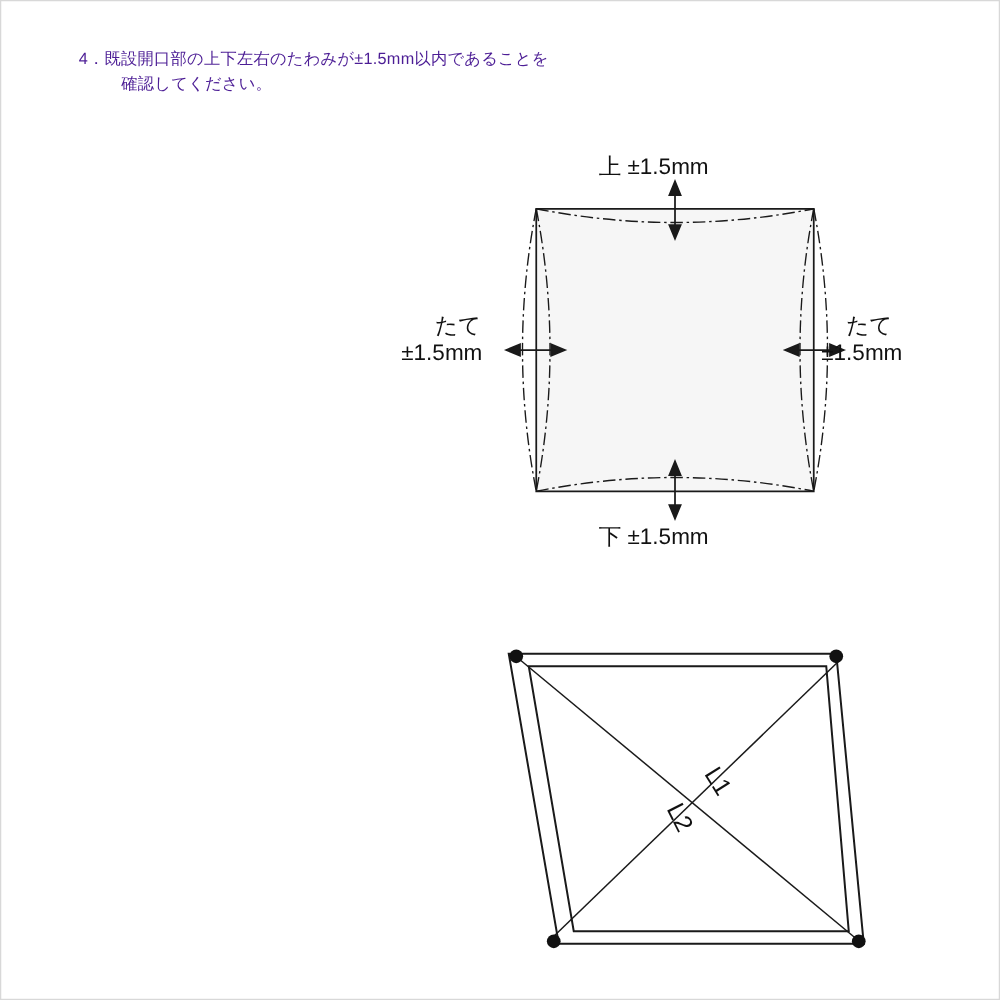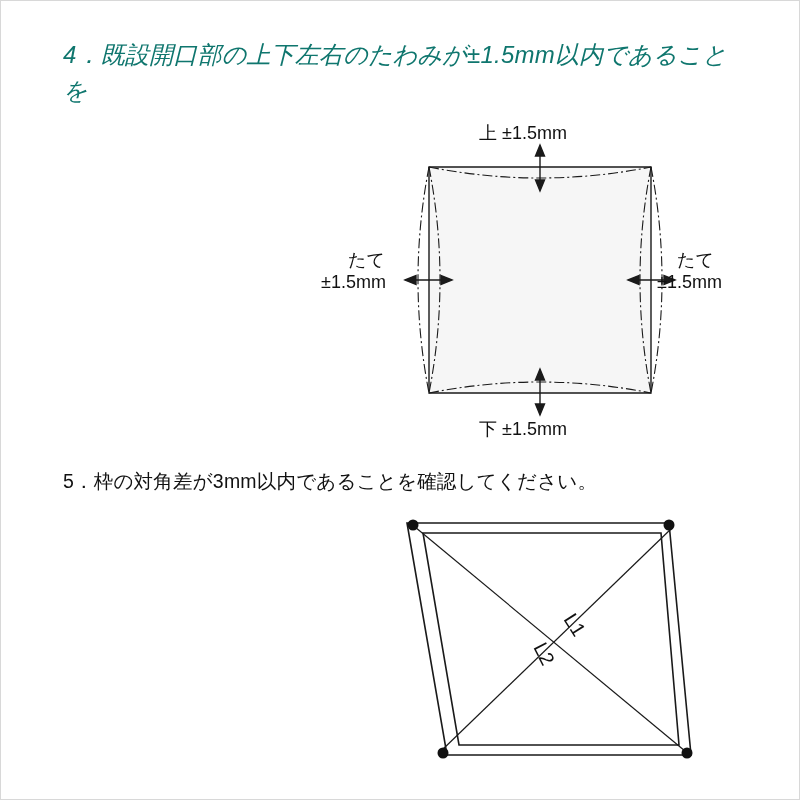--- a/index.html
+++ b/index.html
@@ -22,25 +22,24 @@
     box-sizing: border-box;
     border: 1px solid #d8d8d8;
   }
 
   
   .section4-text {
     position: absolute;
     left: 62px;
     top: 36px;
     width: 670px;
-    font-size: 24px;
+    font-size: 13px;
     line-height: 1.52;
     letter-spacing: 0.2px;
-    color: #0f766e;
-    font-style: italic;
+    color: #4c1d95;
   }
   .section4-text .line2 {
     display: block;
     padding-left: 34px;
   }
 
   
   .diagram1 {
     position: absolute;
     left: 300px;
@@ -85,20 +84,21 @@
     fill: #111;
   }
 </style>
 </head>
 <body>
 
 <div class="page">
 
   <div class="section4-text">
     <span>4．</span><span>既設開口部の上下左右のたわみが±1.5mm以内であることを</span>
+    <span class="line2">確認してください。</span>
   </div>
 
   <div class="diagram1">
     <svg width="420" height="330" viewBox="0 0 420 330" xmlns="http://www.w3.org/2000/svg">
 
       <g stroke="#1a1a1a" fill="none" stroke-width="1.4">
         <path d="M128,44 L350,44 L350,270 L128,270 Z" fill="#f6f6f6"></path>
       </g>
 
       <g stroke="#1a1a1a" fill="none" stroke-width="1.1" stroke-dasharray="10,3,2,3">
@@ -135,23 +135,20 @@
       <g stroke="#1a1a1a" stroke-width="1.4" fill="#1a1a1a">
         <line x1="331" y1="157" x2="370" y2="157"></line>
         <polygon points="327,157 338,152.5 338,161.5"></polygon>
         <polygon points="374,157 363,152.5 363,161.5"></polygon>
       </g>
       <text class="lbl" x="376" y="143">たて</text>
       <text class="lbl" x="356" y="165">±1.5mm</text>
     </svg>
   </div>
 
-  <div class="section5-text">
-    <span>5．</span><span>枠の対角差が3mm以内であることを確認してください。</span>
-  </div>
 
   <div class="diagram2">
     <svg width="340" height="280" viewBox="0 0 340 280" xmlns="http://www.w3.org/2000/svg">
 
       <g stroke="#1a1a1a" fill="none" stroke-width="1.6">
         <path d="M26,16 L288,16 L310,248 L66,248 Z"></path>
       </g>
 
       <g stroke="#1a1a1a" fill="none" stroke-width="1.6">
         <path d="M42,26 L280,26 L298,238 L78,238 Z"></path>

